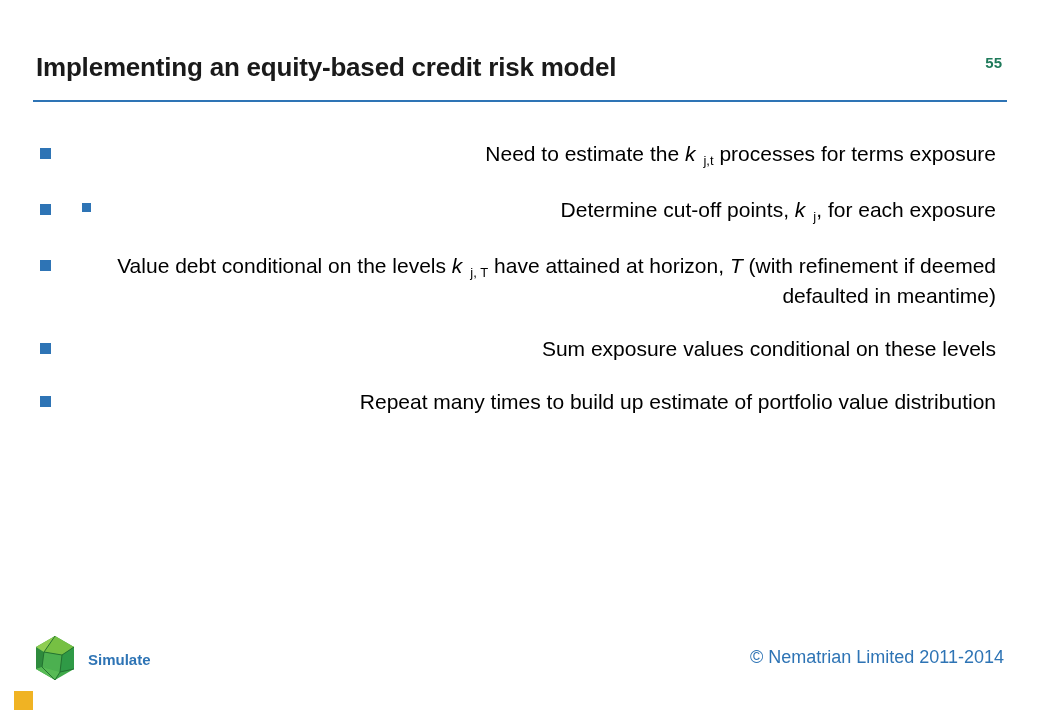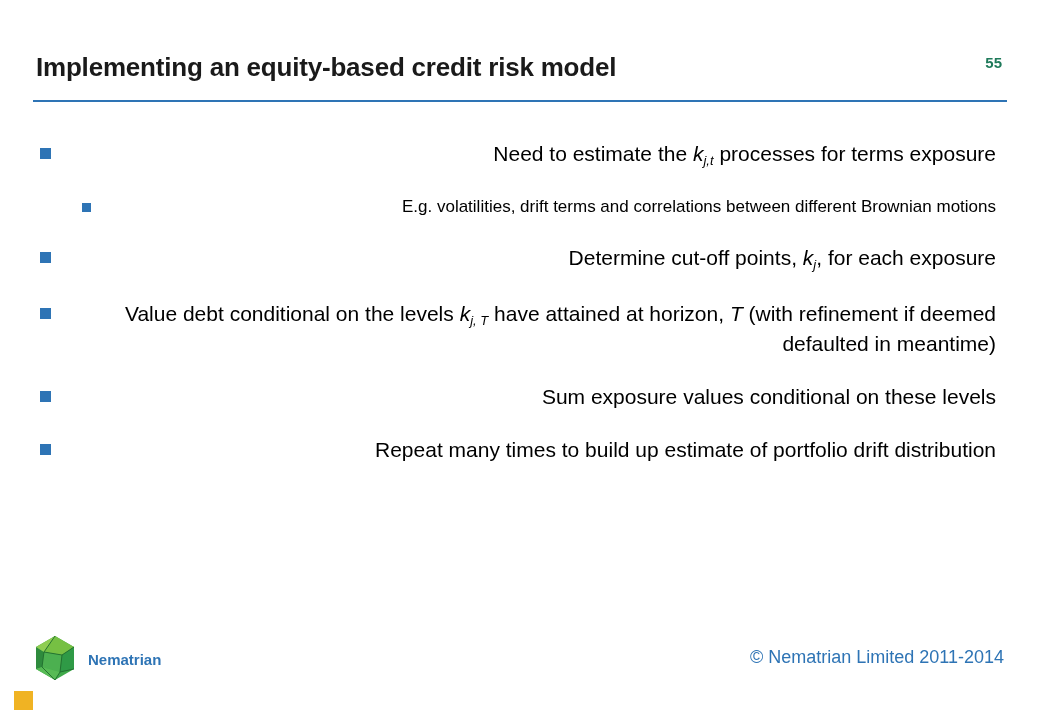--- a/index.html
+++ b/index.html
@@ -89,21 +89,21 @@
     display: inline;
   }
   i.v {
     font-style: italic;
   }
   sub {
     font-size: 0.62em;
     vertical-align: baseline;
     position: relative;
     top: 0.33em;
-    font-style: italic;
+    margin-left: 8px;
   }
 
   
   .logo-wrap {
     position: absolute;
     left: 30px;
     bottom: 38px;
     width: 50px;
     height: 48px;
   }
@@ -139,39 +139,39 @@
 <body>
 
 <div class="slide">
 
   <div class="title">Implementing an equity-based credit risk model</div>
   <div class="page-number">55</div>
   <div class="title-rule"></div>
 
   <div class="content" id="bullet-list">
       <div class="bullet"><span class="marker" style="background: rgb(46, 116, 181);"></span><span class="bullet-text"><span>Need to estimate the </span><i class="v">k</i><sub>j,t</sub><span> processes for terms exposure</span></span></div>
-      <div class="bullet sub"><span class="marker" style="background: rgb(46, 116, 181);"></span><span class="bullet-text"><span>E.g. volatilities, drift terms and correlations between different Brownian motions</span></span></div>
+      <div class="bullet sub"><span class="marker" style="background: rgb(46, 116, 181);"></span></div>
       <div class="bullet"><span class="marker" style="background: rgb(46, 116, 181);"></span><span class="bullet-text"><span>Determine cut-off points, </span><i class="v">k</i><sub>j</sub><span>, for each exposure</span></span></div>
       <div class="bullet"><span class="marker" style="background: rgb(46, 116, 181);"></span><span class="bullet-text"><span>Value debt conditional on the levels </span><i class="v">k</i><sub>j, T</sub><span> have attained at horizon, </span><i class="v">T</i><span> (with refinement if deemed defaulted in meantime)</span></span></div>
       <div class="bullet"><span class="marker" style="background: rgb(46, 116, 181);"></span><span class="bullet-text"><span>Sum exposure values conditional on these levels</span></span></div>
-      <div class="bullet"><span class="marker" style="background: rgb(46, 116, 181);"></span><span class="bullet-text"><span>Repeat many times to build up estimate of portfolio drift distribution</span></span></div>
+      <div class="bullet"><span class="marker" style="background: rgb(46, 116, 181);"></span><span class="bullet-text"><span>Repeat many times to build up estimate of portfolio value distribution</span></span></div>
     </div>
 
   <div class="logo-wrap">
     <svg width="50" height="48" viewBox="0 0 50 48" aria-hidden="true">
       <polygon points="25,2 44,13 44,35 25,46 6,35 6,13" fill="#3faa4a"></polygon>
       <polygon points="25,2 44,13 32,21 14,18" fill="#76c043"></polygon>
       <polygon points="6,13 14,18 12,33 6,35" fill="#2e8b3d"></polygon>
       <polygon points="14,18 32,21 30,38 12,33" fill="#4cb050"></polygon>
       <polygon points="32,21 44,13 44,35 30,38" fill="#2f9a46"></polygon>
       <polygon points="12,33 30,38 25,46 6,35" fill="#57bb55"></polygon>
       <polygon points="25,2 14,18 6,13" fill="#8fcd52"></polygon>
       <polyline points="25,2 14,18 12,33 25,46" fill="none" stroke="#1f6b2e" stroke-width="0.9"></polyline>
       <polyline points="14,18 32,21 44,13" fill="none" stroke="#1f6b2e" stroke-width="0.9"></polyline>
       <polyline points="32,21 30,38 44,35" fill="none" stroke="#1f6b2e" stroke-width="0.9"></polyline>
       <polyline points="30,38 25,46" fill="none" stroke="#1f6b2e" stroke-width="0.9"></polyline>
     </svg>
   </div>
-  <div class="brand">Nematrian</div>
+  <div class="brand">Simulate</div>
   <div class="copyright">© Nematrian Limited 2011-2014</div>
   <div class="corner-square"></div>
 
 </div>
 
 </body></html>

